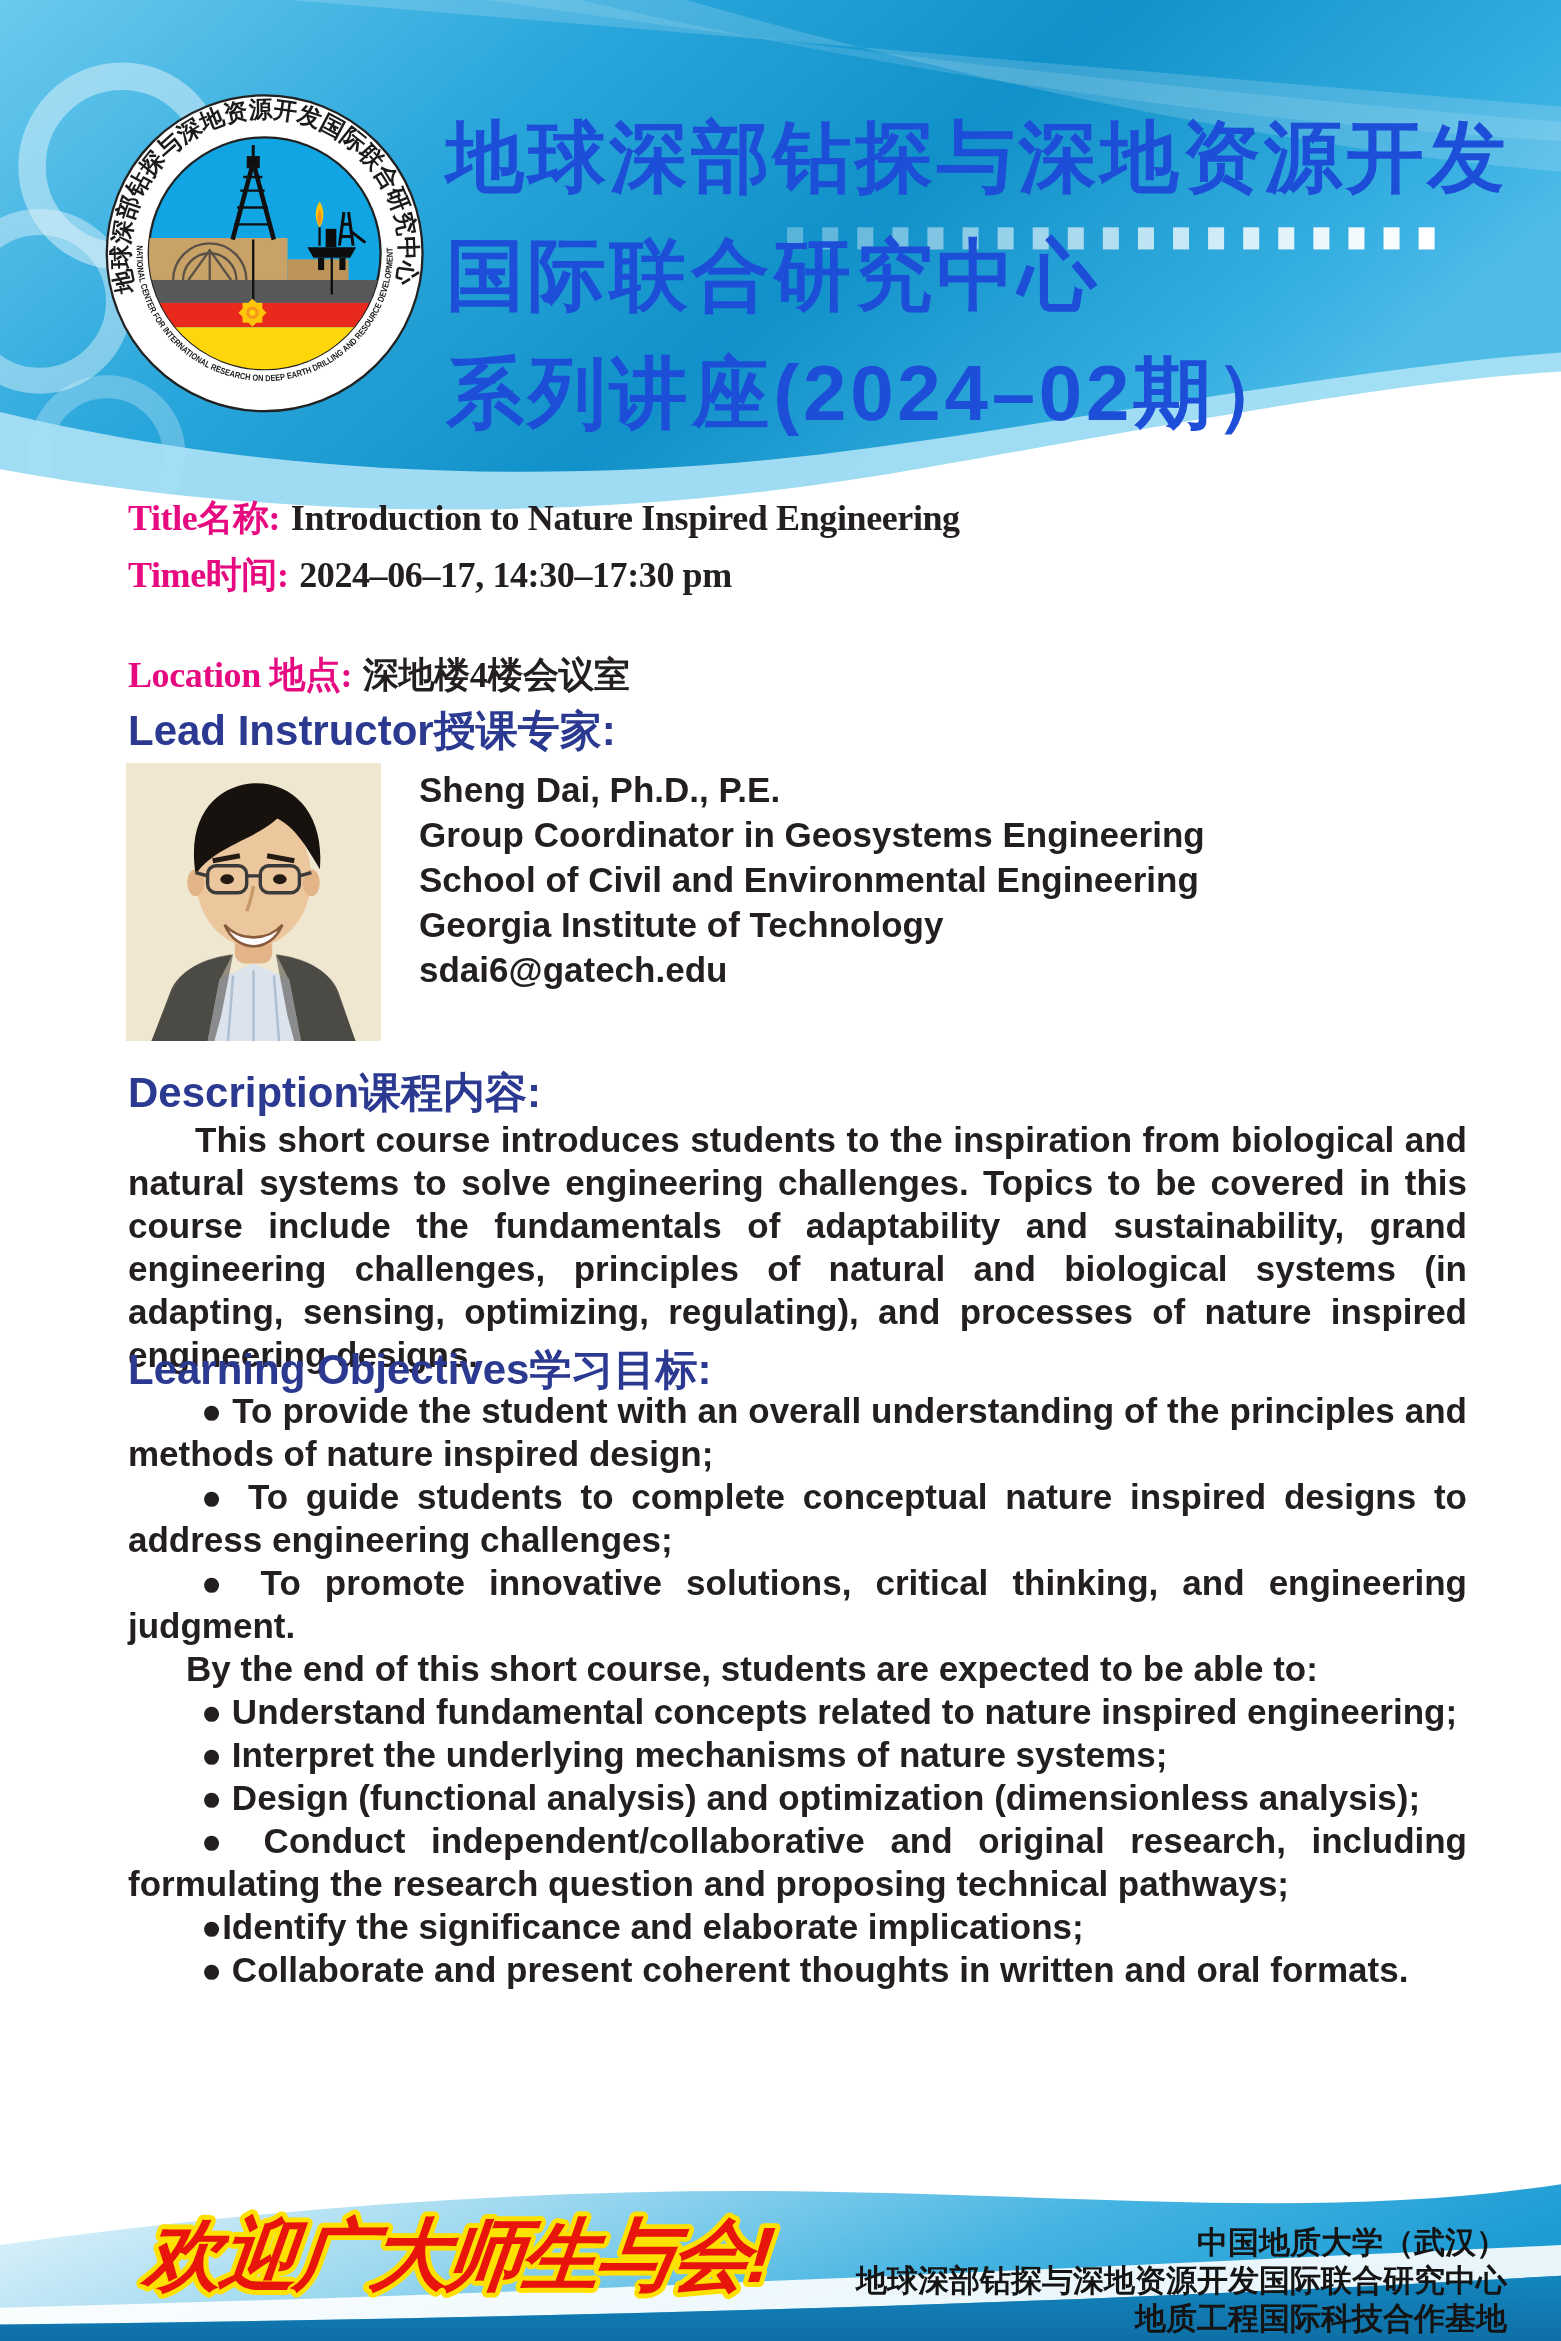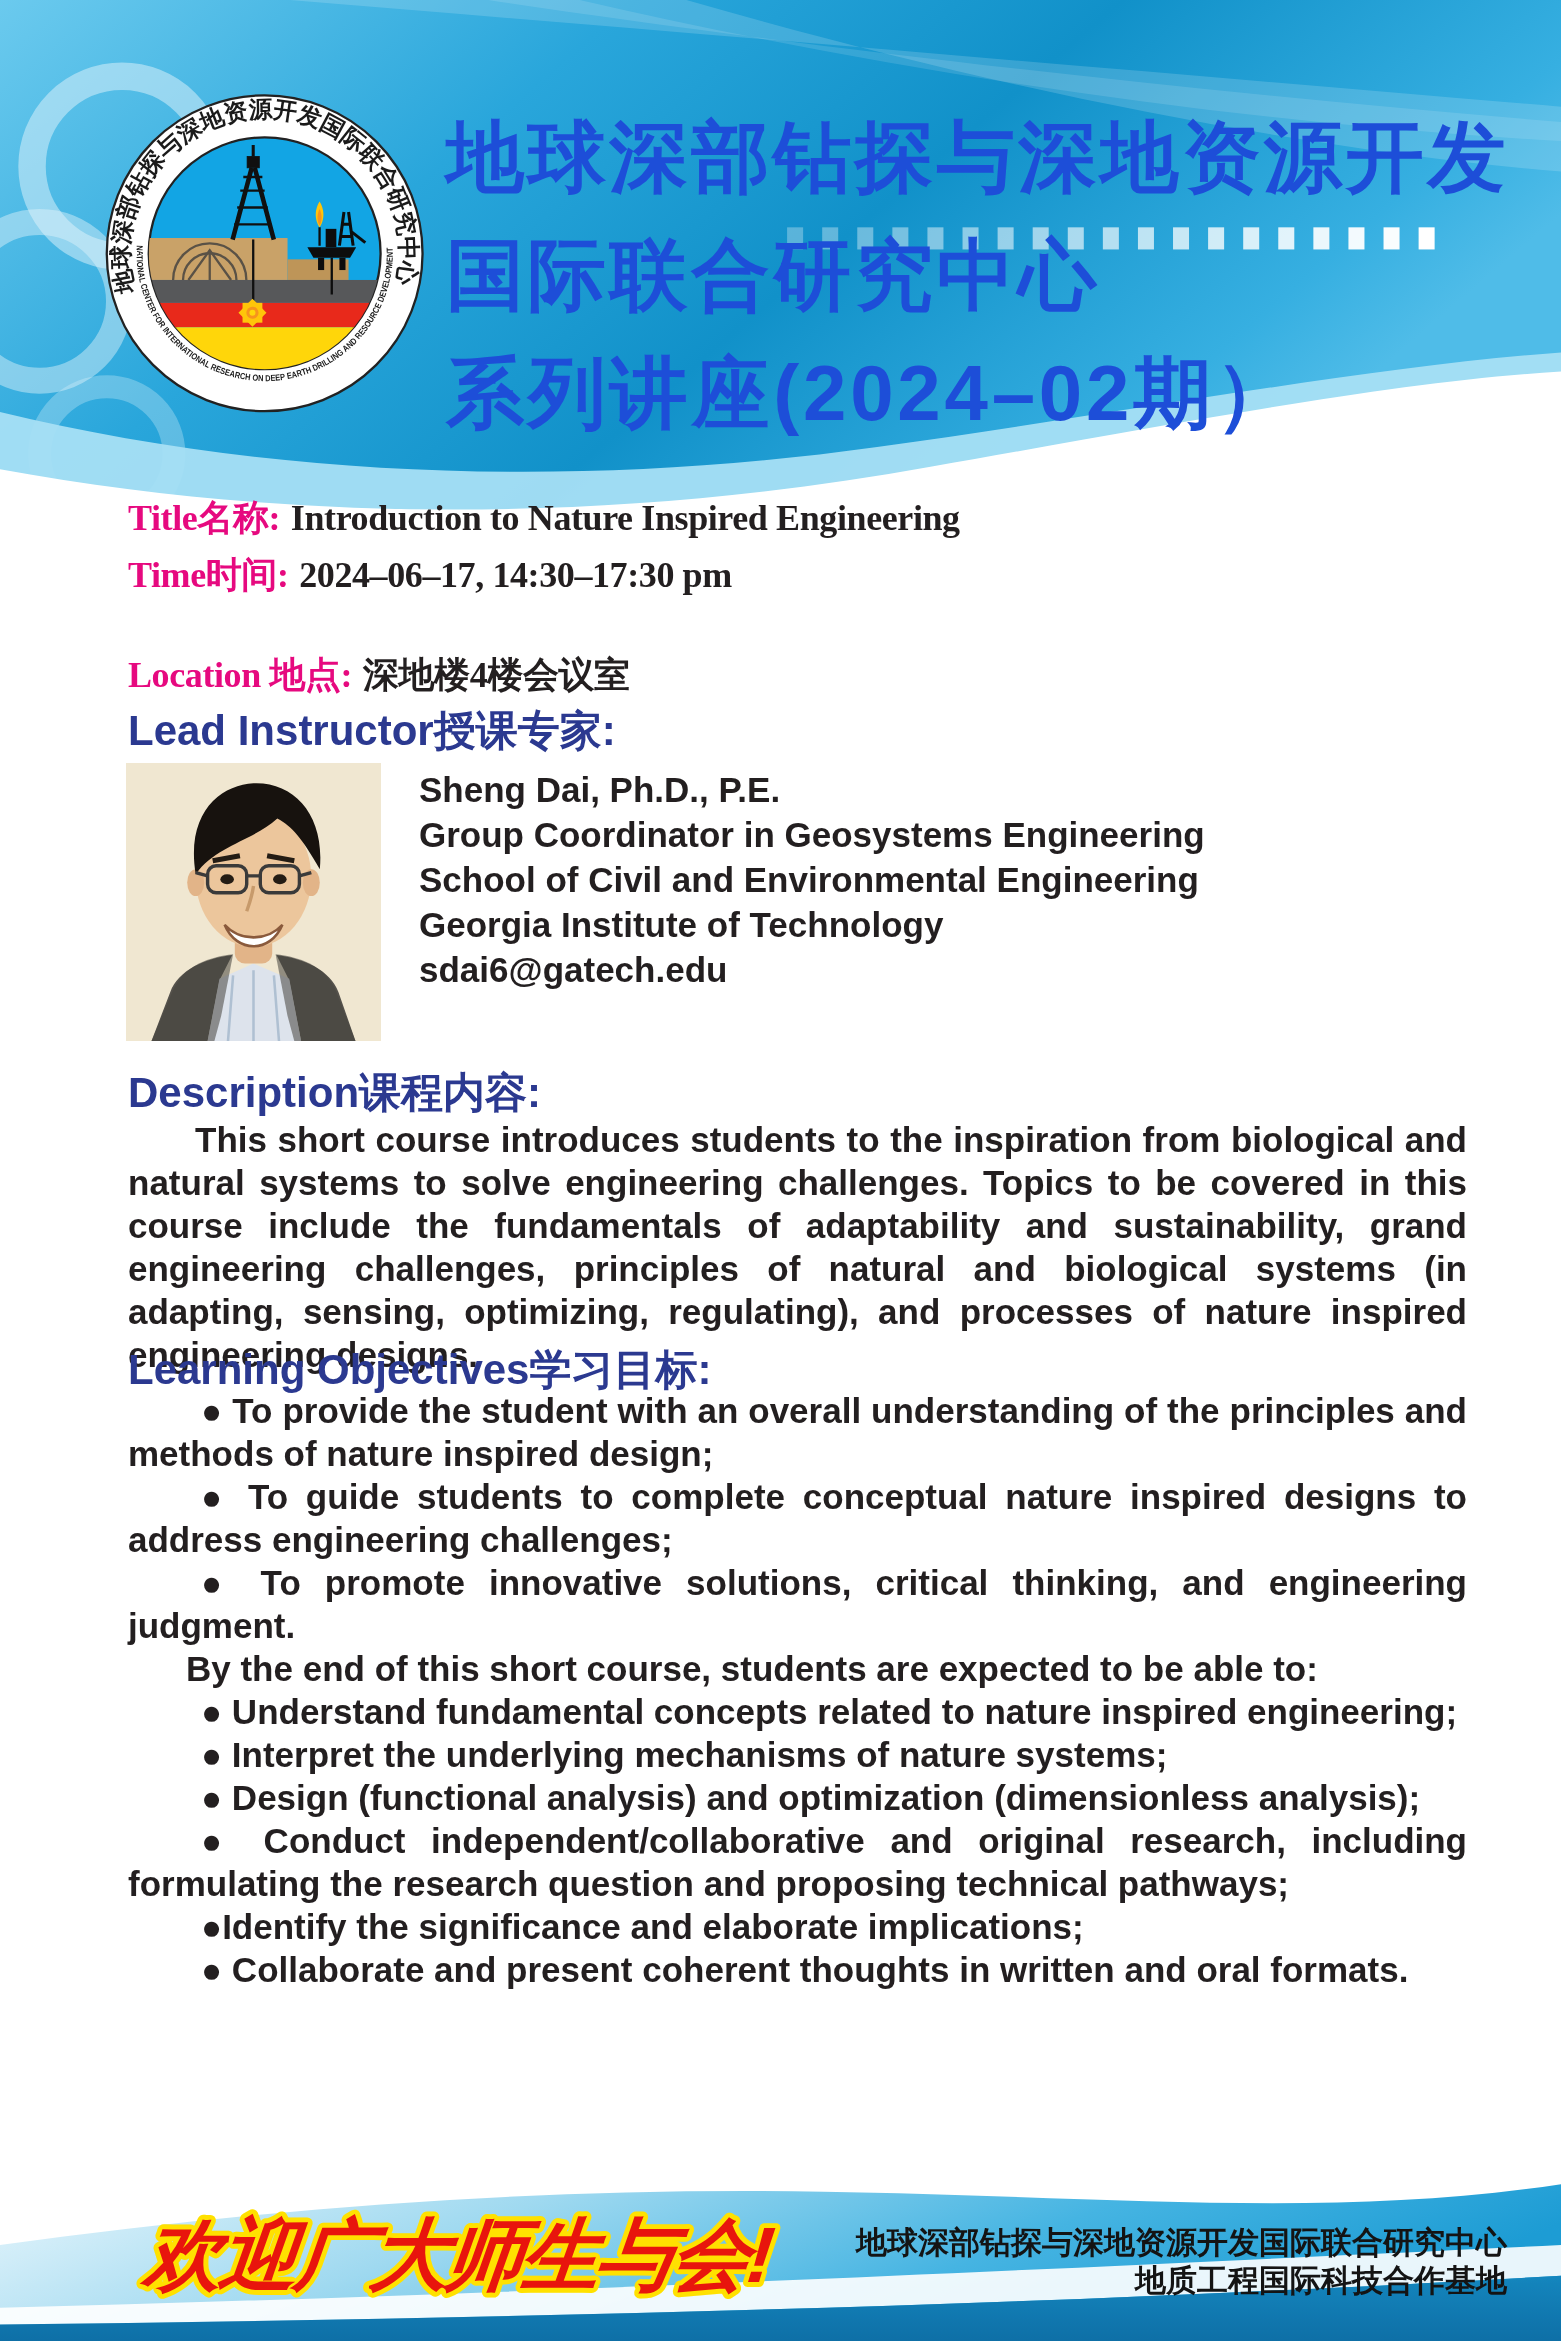--- a/index.html
+++ b/index.html
@@ -259,18 +259,19 @@
     <path d="M0,118 C350,70 700,42 1080,48 C1450,54 1750,84 2048,38 L2048,245 L0,245 Z" fill="url(#fgrad)"></path>
     <path d="M0,200 C600,185 1200,158 2048,118 L2048,158 C1400,196 700,214 0,222 Z" fill="#FFFFFF" opacity="0.9"></path>
     <path d="M0,222 C700,214 1400,196 2048,158 L2048,245 L0,245 Z" fill="url(#fdark)"></path>
   </svg>
 
   <svg class="welcome-svg" viewBox="0 0 840 180" aria-hidden="false">
     <text x="420" y="130" text-anchor="middle" font-size="103" font-style="italic" font-weight="bold" fill="#E8150D" stroke="#FFE100" stroke-width="13" paint-order="stroke" stroke-linejoin="round" letter-spacing="-4" transform="skewX(-6)">欢迎广大师生与会!</text>
   </svg>
 
   <div class="org">
+    <div>中国地质大学（武汉）</div>
     <div>地球深部钻探与深地资源开发国际联合研究中心</div>
     <div>地质工程国际科技合作基地</div>
   </div>
 
 </div>
 
 
 </body></html>

